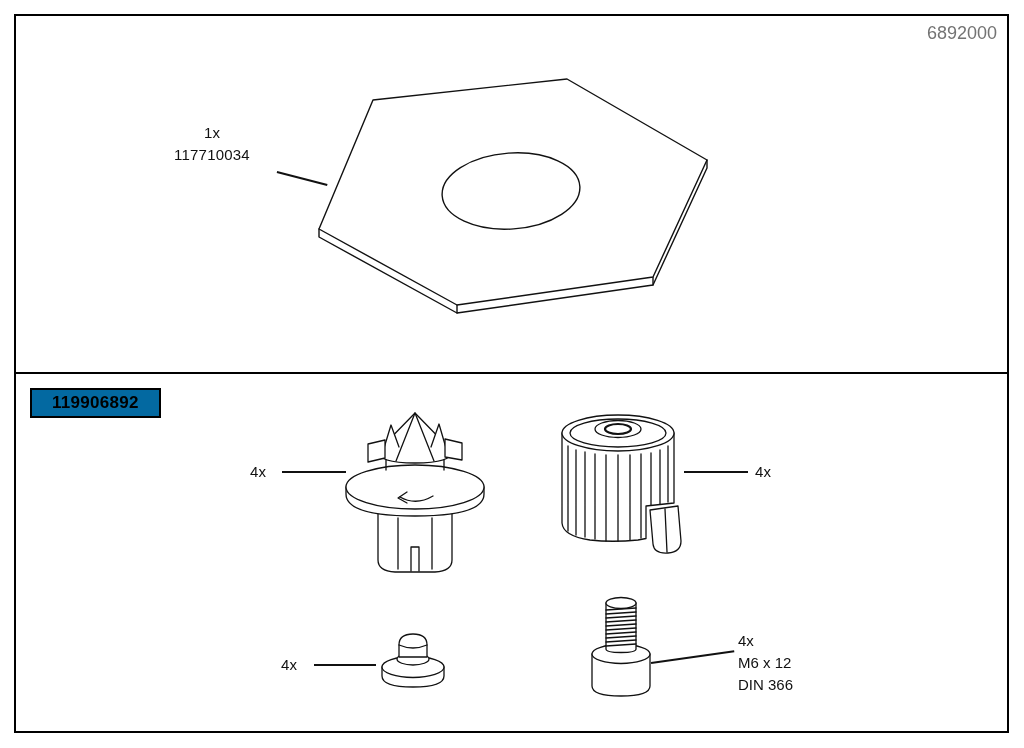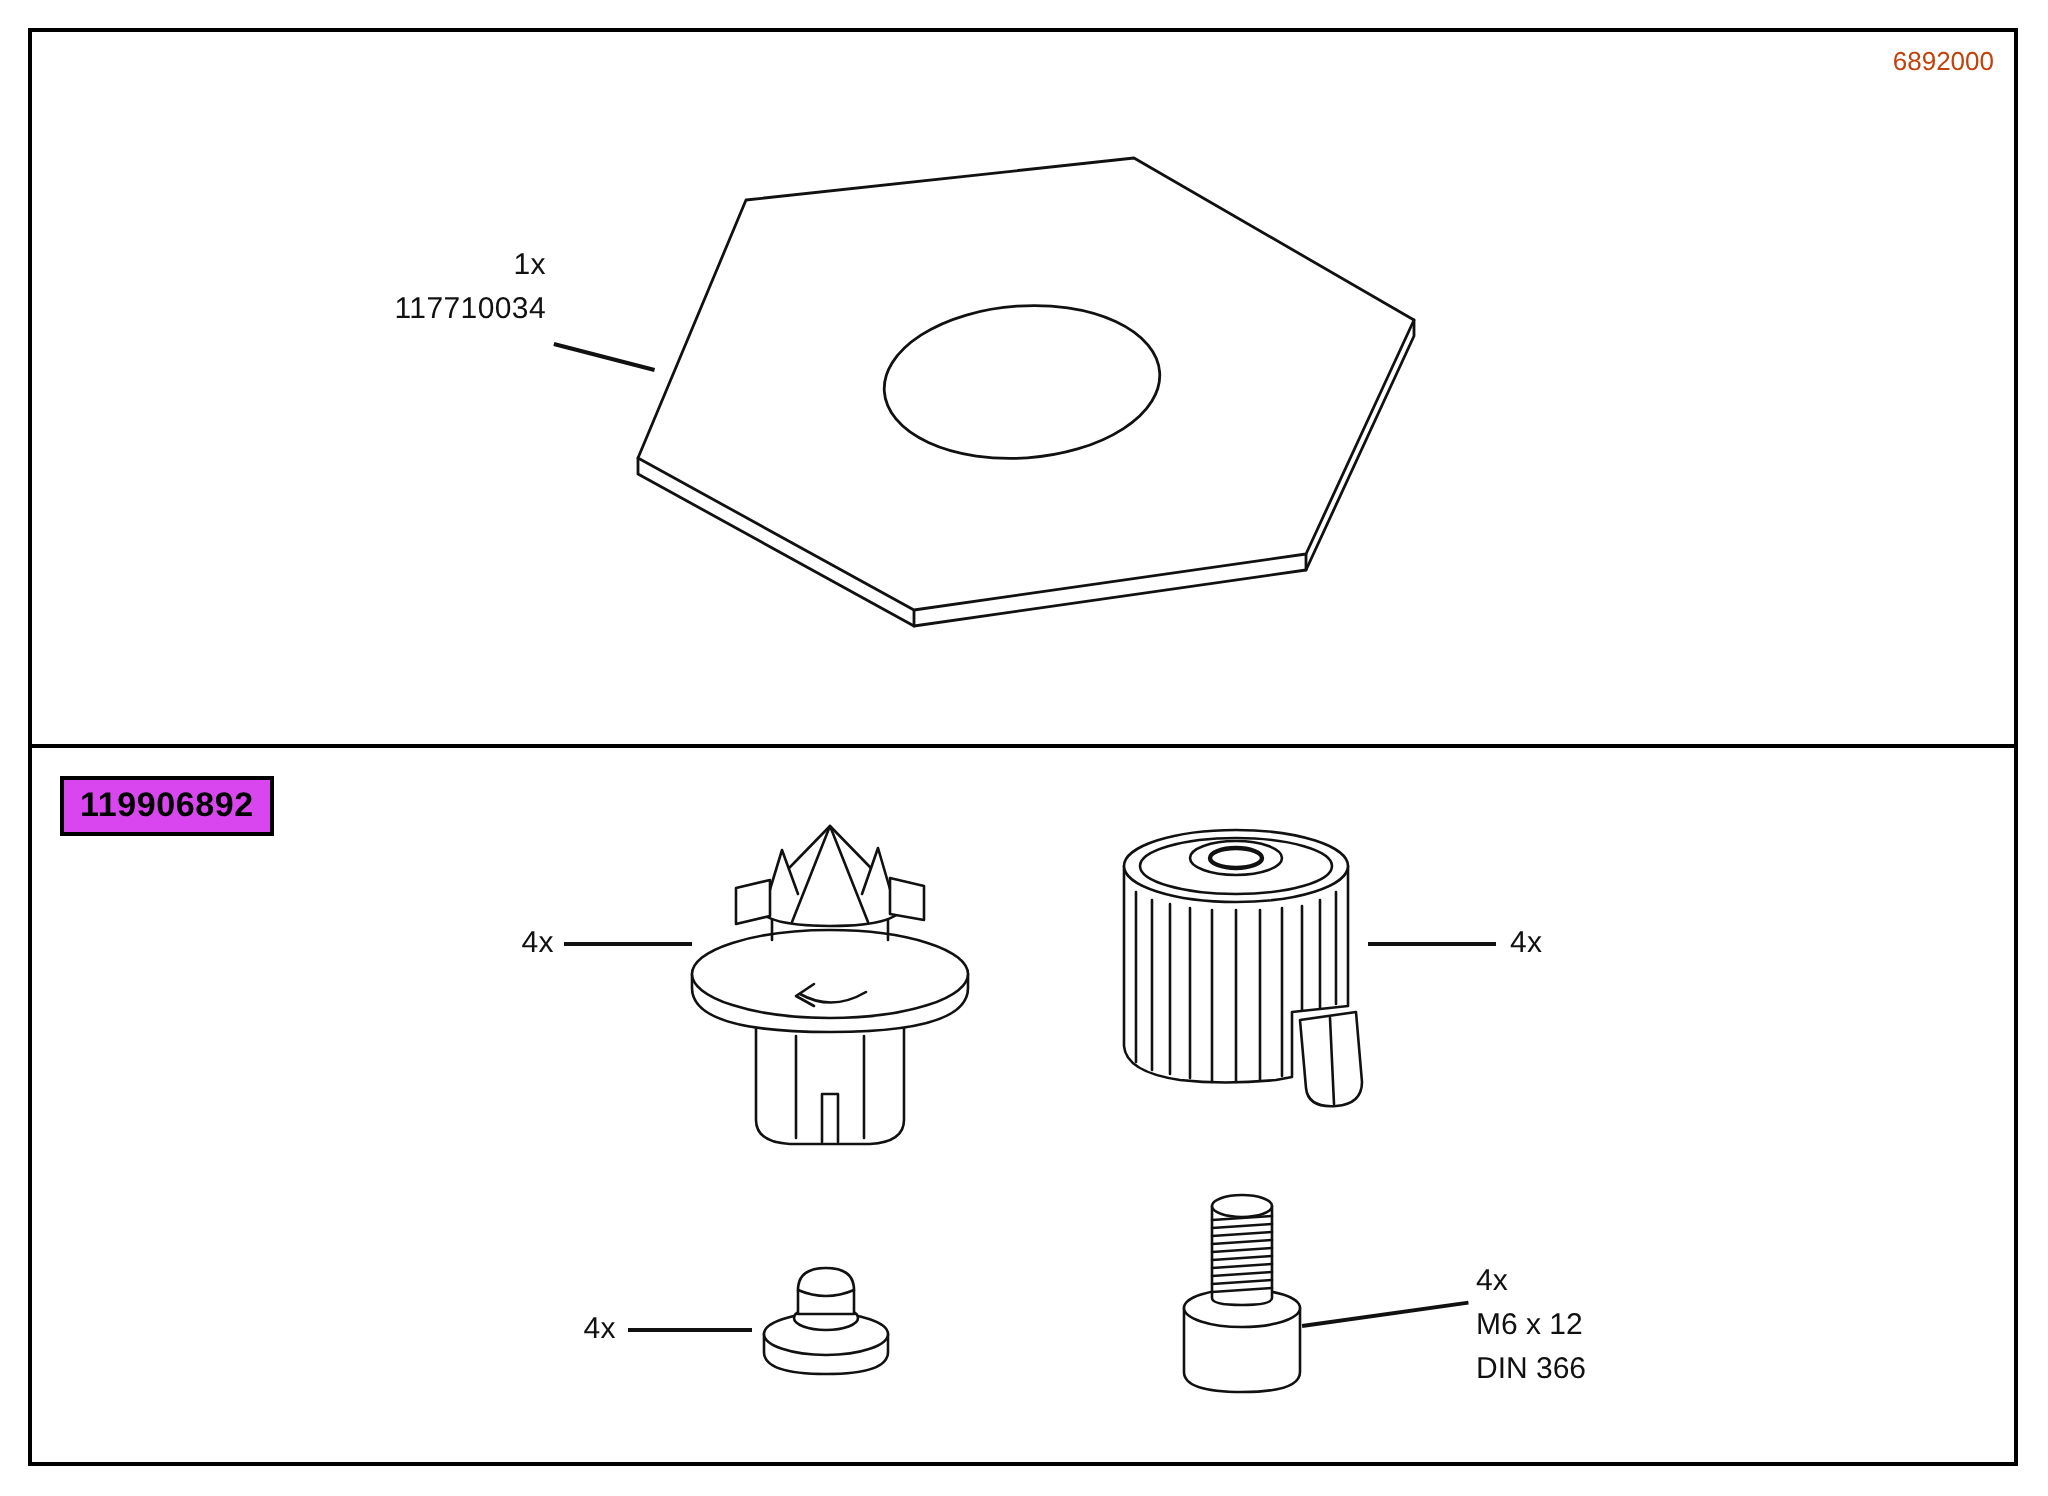--- a/index.html
+++ b/index.html
@@ -16,27 +16,27 @@
     border:2px solid #000;
   }
   .divider {
     position:absolute; left:0; top:356px; width:100%; height:0;
     border-top:2px solid #000;
   }
   .label {
     position:absolute; font-size:15px; letter-spacing:.2px; color:#111;
     white-space:nowrap;
   }
-  .r { text-align:right; }
-  .doc-number { position:absolute; right:10px; top:7px; font-size:13px; color:#c2410c; }
+  .r { text-align:center; }
+  .doc-number { position:absolute; right:10px; top:7px; font-size:18px; color:#737373; }
   .kitbox {
     position:absolute; left:14px; top:372px;
-    border:2px solid #000; padding:3px 8px;
+    border:2px solid #000; padding:3px 20px;
     font-size:17px; font-weight:bold; letter-spacing:.3px;
-    background:#d946ef;
+    background:#0369a1;
   }
   .leader {
     position:absolute; height:1.5px; background:#111;
     transform-origin:0 50%;
   }
   .drawing { position:absolute; overflow:visible; }
   .screw-labels { position:absolute; left:722px; top:614px; line-height:22px; font-size:15px; color:#111; }
 </style>
 </head>
 <body>

